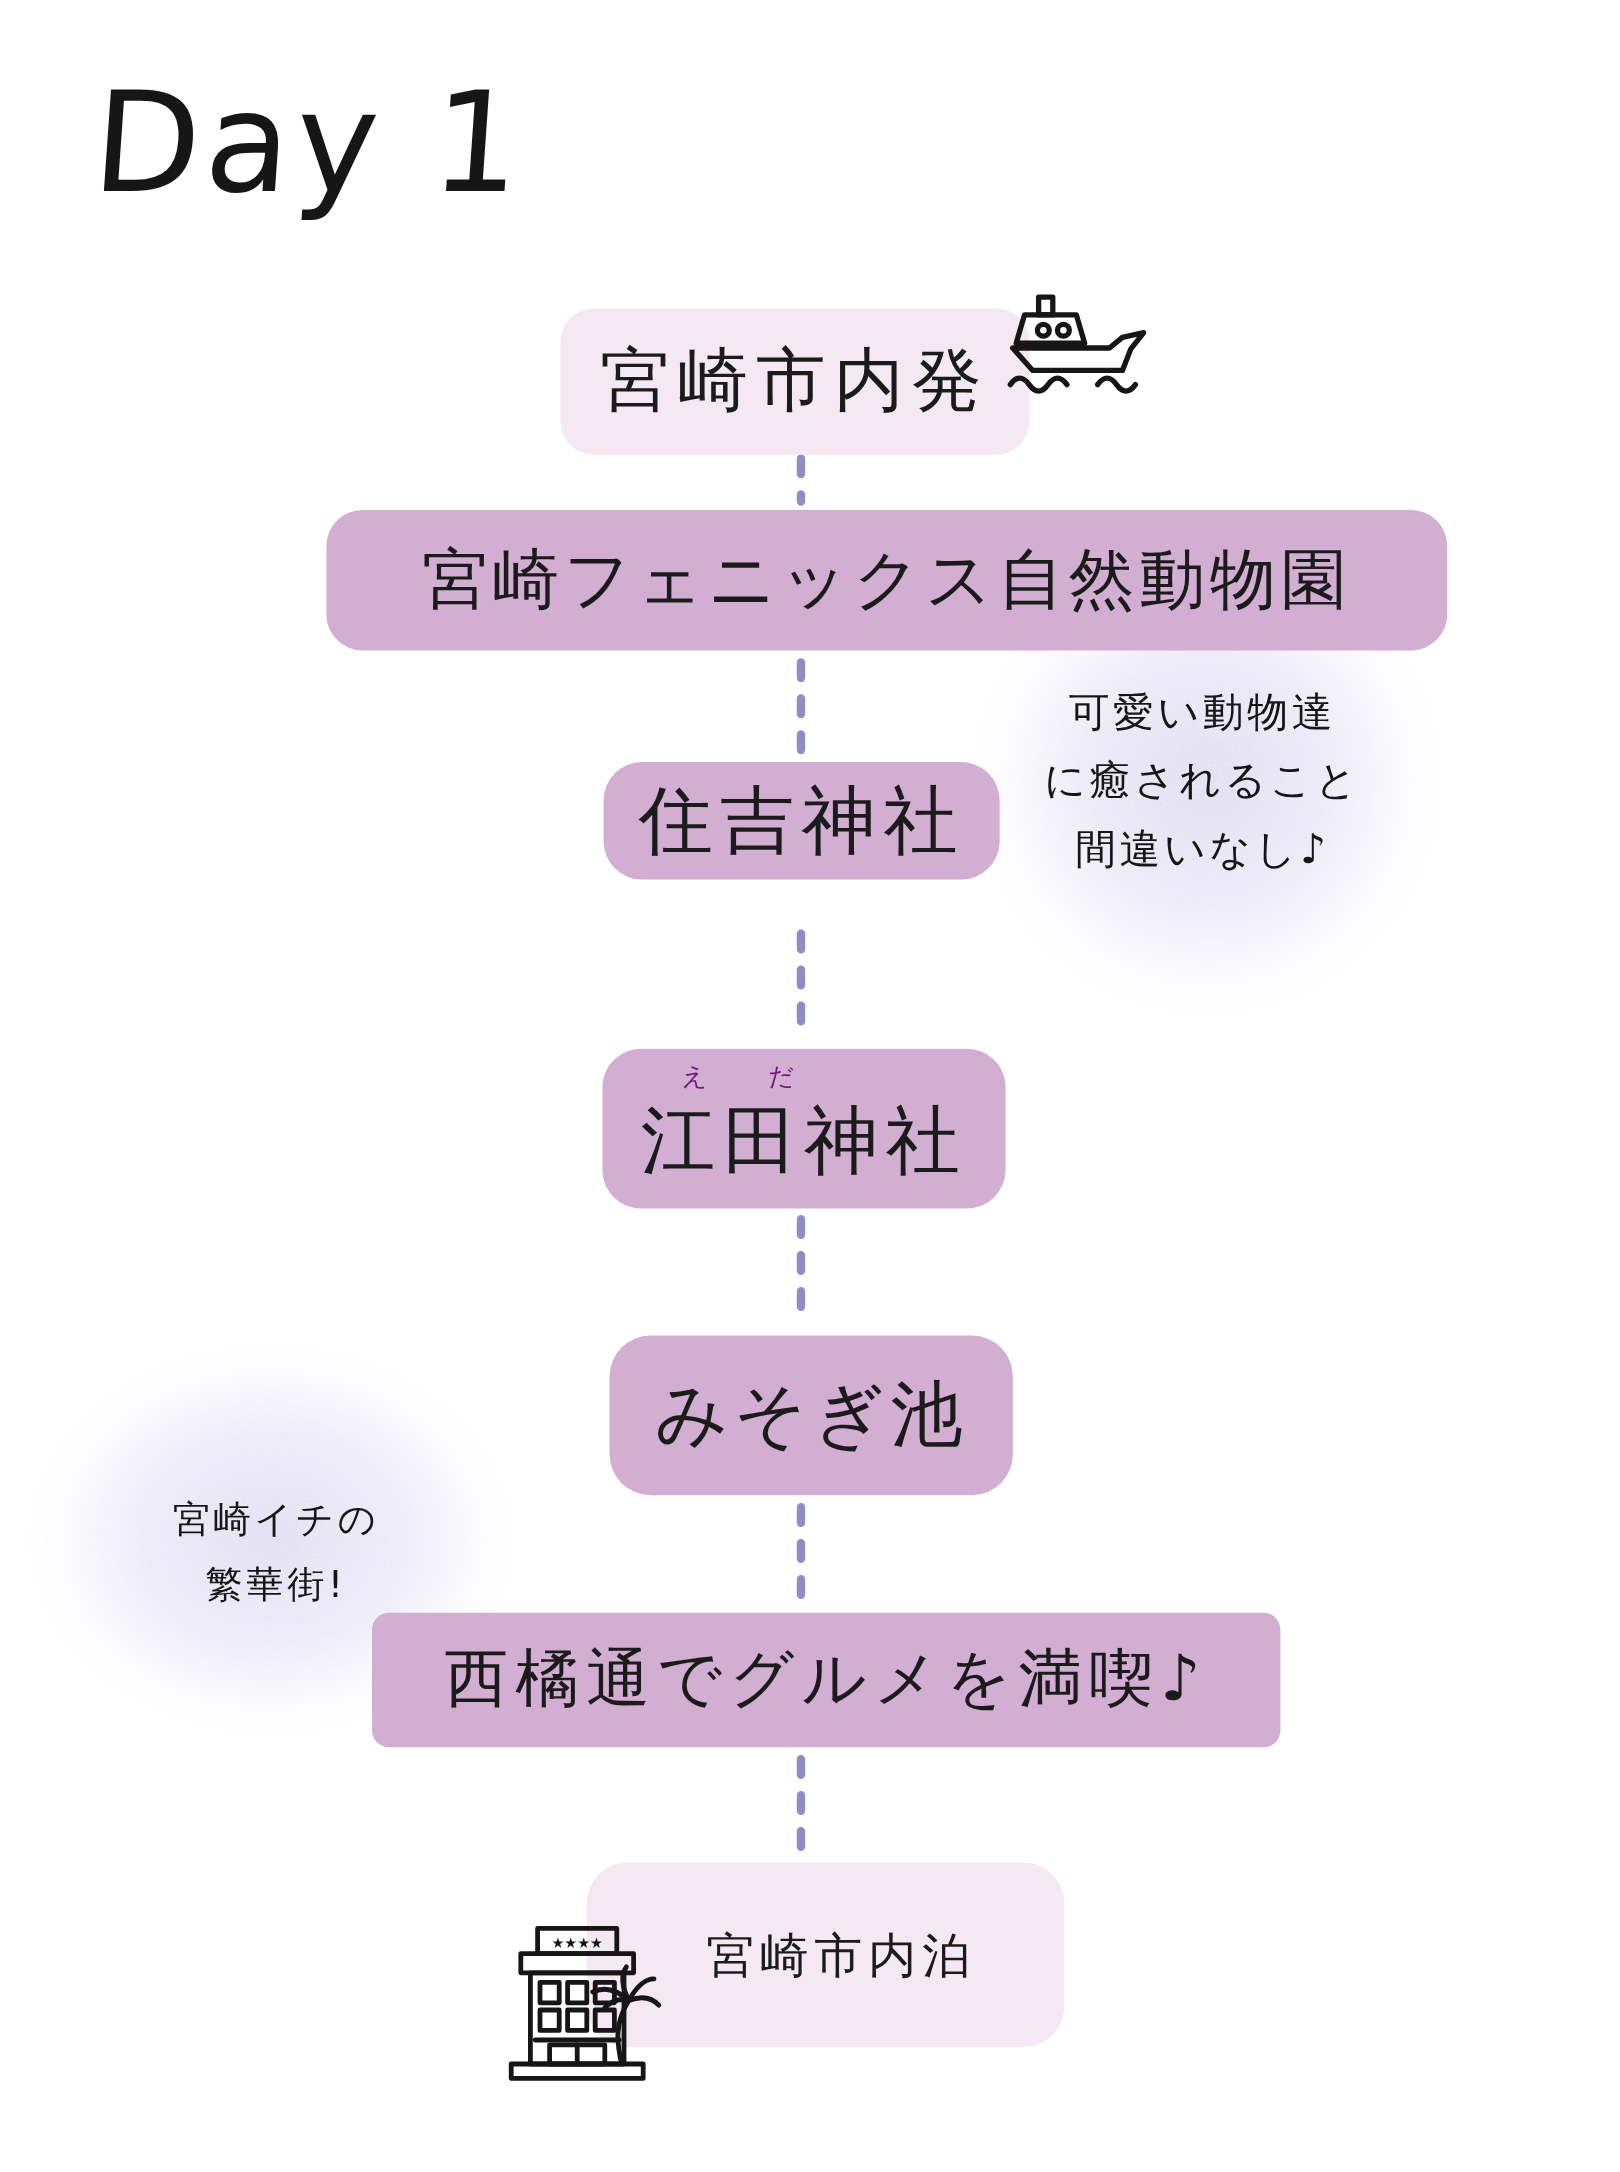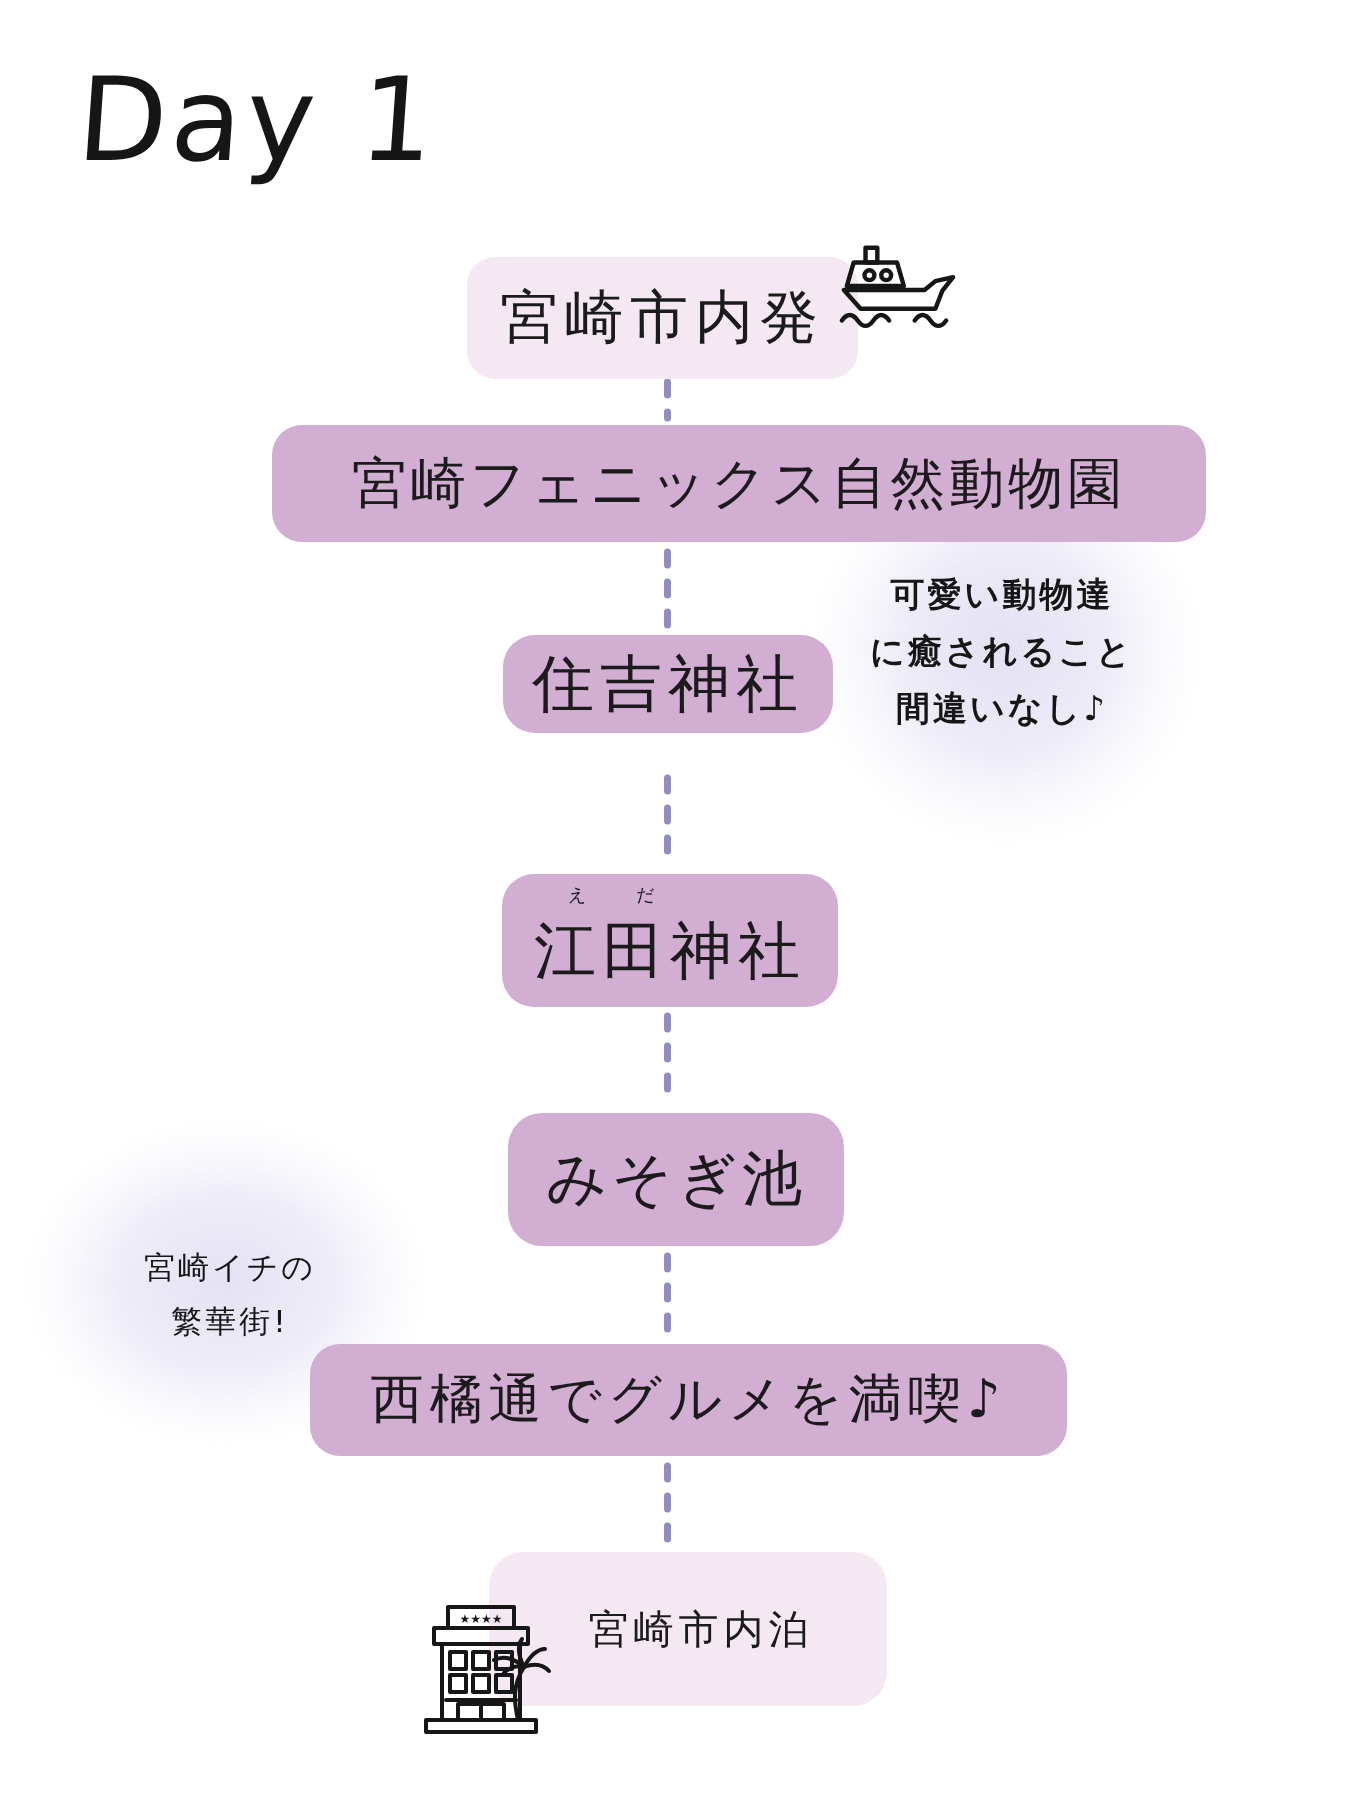--- a/index.html
+++ b/index.html
@@ -25,40 +25,40 @@
     box-sizing:border-box;
   }
   .step.purple{background:#d2aed3;}
   .step.pink{background:#f4e8f2;}
   .step .label{white-space:nowrap;}
   .s1{left:467px;top:220px;width:391px;height:122px;border-radius:28px;font-size:58px;letter-spacing:7px;margin-top:37px;}
   .s2{left:272px;top:425px;width:934px;height:117px;border-radius:30px;font-size:55px;letter-spacing:4px;}
   .s3{left:503px;top:635px;width:330px;height:98px;border-radius:32px;font-size:62px;letter-spacing:6px;}
   .s4{left:502px;top:874px;width:336px;height:133px;border-radius:32px;font-size:62px;letter-spacing:6px;padding-top:20px;}
   .s5{left:508px;top:1113px;width:336px;height:133px;border-radius:34px;font-size:60px;letter-spacing:4px;}
-  .s6{left:310px;top:1344px;width:757px;height:112px;border-radius:30px;font-size:53px;letter-spacing:6px;}
+  .s6{left:310px;top:1344px;width:757px;height:112px;border-radius:14px;font-size:53px;letter-spacing:6px;}
   .s7{left:489px;top:1552px;width:398px;height:154px;border-radius:34px;font-size:40px;letter-spacing:5px;padding-left:26px;}
   .furigana{
     position:absolute;left:66px;top:9px;
-    font-size:18px;letter-spacing:22px;
-    color:#0f172a;white-space:nowrap;
+    font-size:21px;letter-spacing:22px;
+    color:#701a75;white-space:nowrap;
   }
   .connector{position:absolute;width:9px;overflow:visible;}
   .icon-svg{position:absolute;z-index:3;}
   .ship{left:836px;top:244px;width:122px;height:90px;}
   .hotel{left:412px;top:1604px;width:144px;height:150px;}
   .blob{position:absolute;z-index:0;}
   .blob-right{left:808px;top:452px;width:396px;height:396px;}
   .blob-left{left:22px;top:1118px;width:408px;height:330px;}
   .note{
     position:absolute;z-index:1;
     text-align:center;
     color:#161616;
   }
-  .note-right{left:826px;top:566px;width:352px;font-size:34px;line-height:57px;letter-spacing:3px;font-weight:bold;}
+  .note-right{left:826px;top:566px;width:352px;font-size:34px;line-height:57px;letter-spacing:3px;}
   .note-left{left:96px;top:1240px;width:268px;font-size:31px;line-height:54px;letter-spacing:3px;}
   .note div{white-space:nowrap;}
   .step,.note,.page-title{z-index:2;}
 </style>
 </head>
 <body>
 
 <div class="canvas">
 
   <svg class="blob blob-right" viewBox="0 0 396 396">

